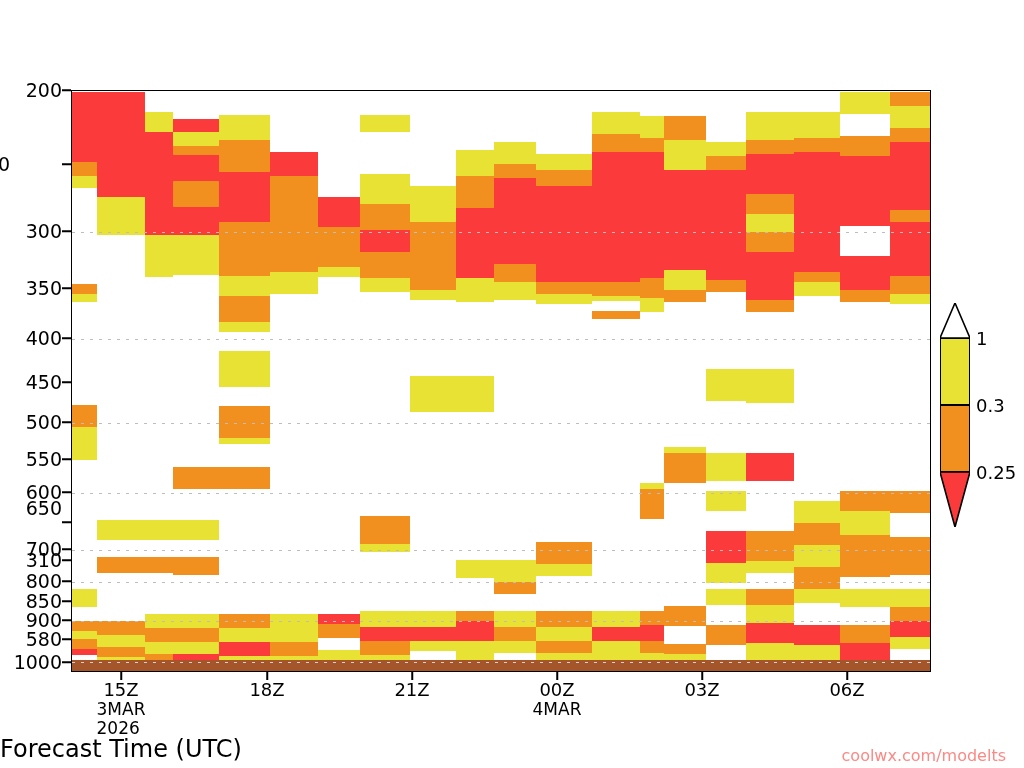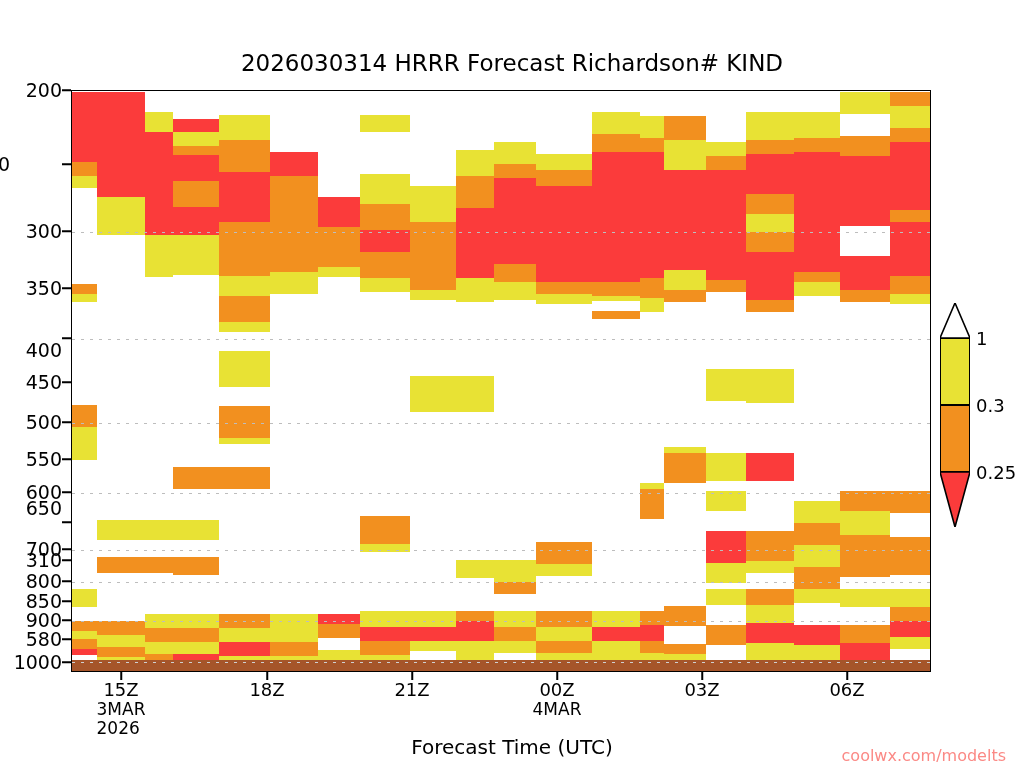--- a/index.html
+++ b/index.html
@@ -57,22 +57,22 @@
     position:absolute; top:672px; width:1.5px; height:8px; background:#000;
     transform:translateX(-50%);
   }
   .xtick-label{
     position:absolute; top:680px; font-size:18px; color:#000;
     transform:translateX(-50%); text-align:center; white-space:nowrap;
     line-height:1.12;
   }
   .xtick-sub{font-size:17px;display:block;text-align:left;}
   .xaxis-title{
-    position:absolute; left:0; top:735px; width:1024px; text-align:center;
-    font-size:20px; color:#000;
+    position:absolute; left:0; top:735px; width:1024px; text-align:left;
+    font-size:24px; color:#000;
   }
   .watermark{
     position:absolute; right:18px; top:746px; font-size:16px; color:#fb8985;
     white-space:nowrap;
   }
 
   
   #colorbar{position:absolute; left:940px; top:303px; width:84px; height:190px;}
   .cb-seg{position:absolute; left:0; width:30px; border:1.5px solid #000;
           box-sizing:border-box;}
@@ -80,23 +80,20 @@
   .cb-label{
     position:absolute; left:36px; font-size:18px; color:#000;
     transform:translateY(-50%); white-space:nowrap;
   }
 </style>
 </head>
 <body>
 
 <div id="chart-root">
 
-  <div class="chart-title">
-    <span>2026030314 HRRR Forecast Richardson# KIND</span>
-  </div>
 
   <div id="yaxis"></div>
 
   <div id="plot-area">
     <div id="cells-layer">
         <div class="cell" style="left: 0px; top: 1px; width: 25px; height: 70px; background: rgb(251, 59, 59);"></div>
         <div class="cell" style="left: 0px; top: 71px; width: 25px; height: 14px; background: rgb(242, 144, 31);"></div>
         <div class="cell" style="left: 0px; top: 85px; width: 25px; height: 12px; background: rgb(232, 226, 52);"></div>
         <div class="cell" style="left: 0px; top: 193px; width: 25px; height: 10px; background: rgb(242, 144, 31);"></div>
         <div class="cell" style="left: 0px; top: 203px; width: 25px; height: 8px; background: rgb(232, 226, 52);"></div>
@@ -387,21 +384,21 @@
 
 <div class="ytick-mark" style="top: 90px;"></div>
     <div class="ytick-label" style="top: 90px; right: 962px;">200</div>
     <div class="ytick-mark" style="top: 164px;"></div>
     <div class="ytick-label" style="top: 164px; right: 1014px;">250</div>
     <div class="ytick-mark" style="top: 231px;"></div>
     <div class="ytick-label" style="top: 231px; right: 962px;">300</div>
     <div class="ytick-mark" style="top: 288px;"></div>
     <div class="ytick-label" style="top: 288px; right: 962px;">350</div>
     <div class="ytick-mark" style="top: 338px;"></div>
-    <div class="ytick-label" style="top: 338px; right: 962px; margin-top: 12px;">400</div>
+    <div class="ytick-label" style="top: 338px; right: 962px;">400</div>
     <div class="ytick-mark" style="top: 382px;"></div>
     <div class="ytick-label" style="top: 382px; right: 962px;">450</div>
     <div class="ytick-mark" style="top: 422px;"></div>
     <div class="ytick-label" style="top: 422px; right: 962px;">500</div>
     <div class="ytick-mark" style="top: 459px;"></div>
     <div class="ytick-label" style="top: 459px; right: 962px;">550</div>
     <div class="ytick-mark" style="top: 492px;"></div>
     <div class="ytick-label" style="top: 492px; right: 962px;">600</div>
     <div class="ytick-mark" style="top: 522px;"></div>
     <div class="ytick-label" style="top: 508px; right: 962px;">650</div>

